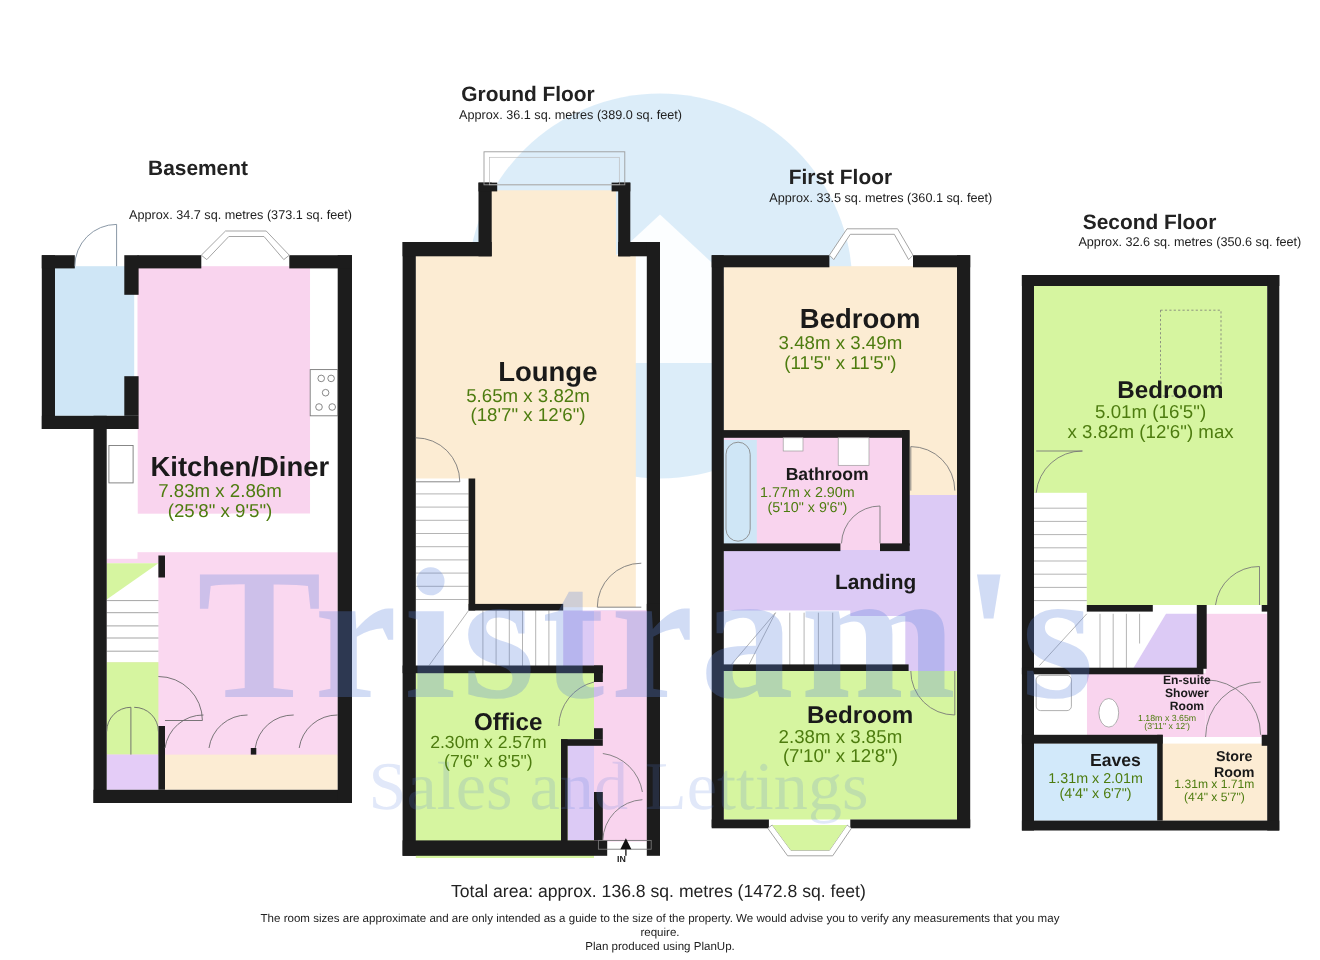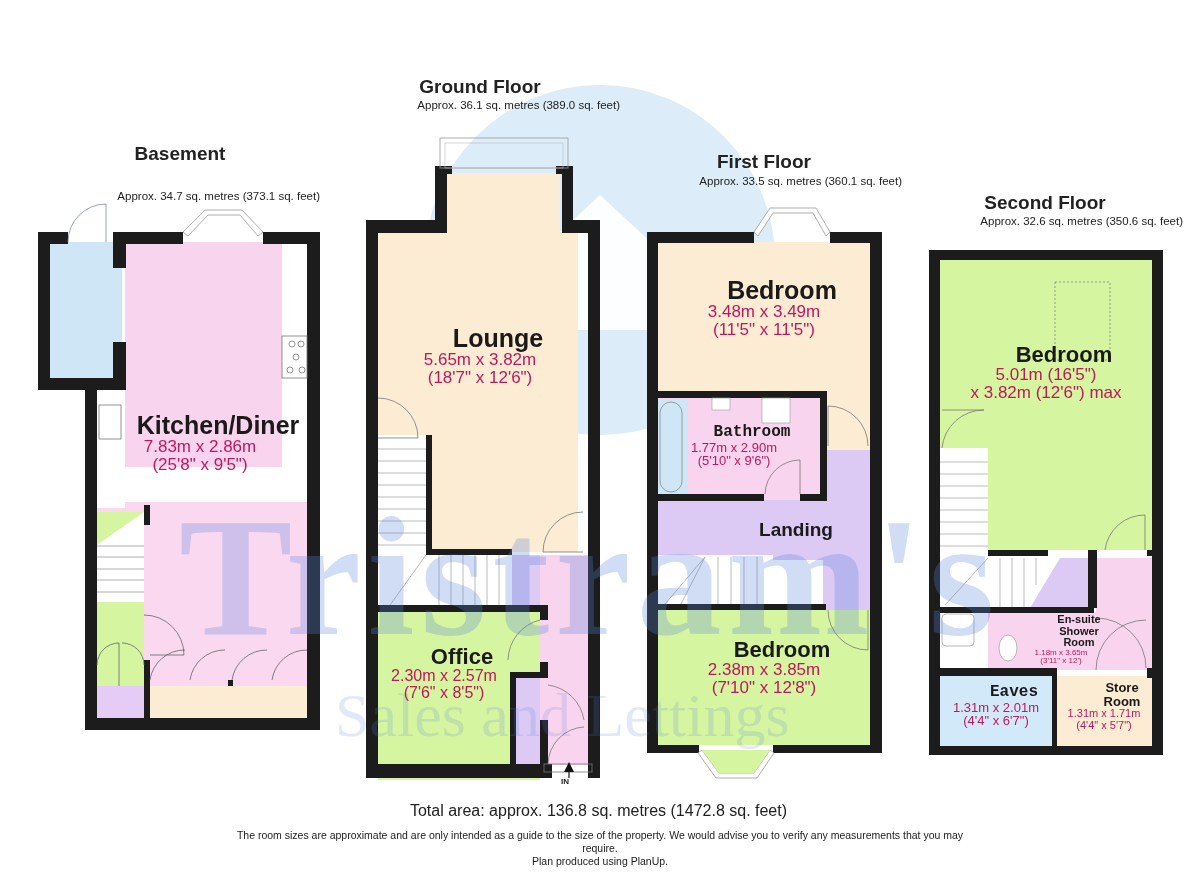--- a/index.html
+++ b/index.html
@@ -2,24 +2,24 @@
 <html><head>
 <meta charset="utf-8">
 <style>
   html, body { margin:0; padding:0; background:#ffffff; }
   body { width:1200px; height:873px; position:relative; overflow:hidden; font-family:"Liberation Sans", sans-serif; color:#1a1a1a; }
   .abs { position:absolute; }
   .floor-title { position:absolute; text-align:center; font-weight:bold; font-size:19px; color:#222; white-space:nowrap; }
   .floor-sub { position:absolute; text-align:right; font-size:11.5px; color:#222; white-space:nowrap; }
   .room-label { position:absolute; text-align:center; white-space:nowrap; line-height:1.05; }
   .room-name { font-weight:bold; font-size:25px; color:#1a1a1a; display:block;padding-left:36px; }
-  .room-dim { font-size:17px; color:#be185d; display:block; }
+  .room-dim { font-size:17px; color:#4d7c0f; display:block; }
   .room-name.md { font-size:22px; }
   .room-dim.md { font-size:16px; }
-  .room-name.sm { font-size:16px;font-family:Liberation Mono, monospace; }
+  .room-name.sm { font-size:16px; }
   .room-dim.sm { font-size:13px; }
   .room-name.xs { font-size:11px; }
   .room-dim.xs { font-size:8px; }
   .footer-total { position:absolute; left:0; width:1197px; top:802px; text-align:center; font-size:16px; color:#222; }
   .footer-note { position:absolute; left:200px; width:800px; top:829px; text-align:center; font-size:10.5px; color:#222; line-height:1.25; }
   svg { position:absolute; left:0; top:0; }
   .wm { position:absolute; font-family:"Liberation Serif", serif; color:rgba(90,130,220,0.28); white-space:nowrap; pointer-events:none; }
 </style>
 </head>
 <body>

